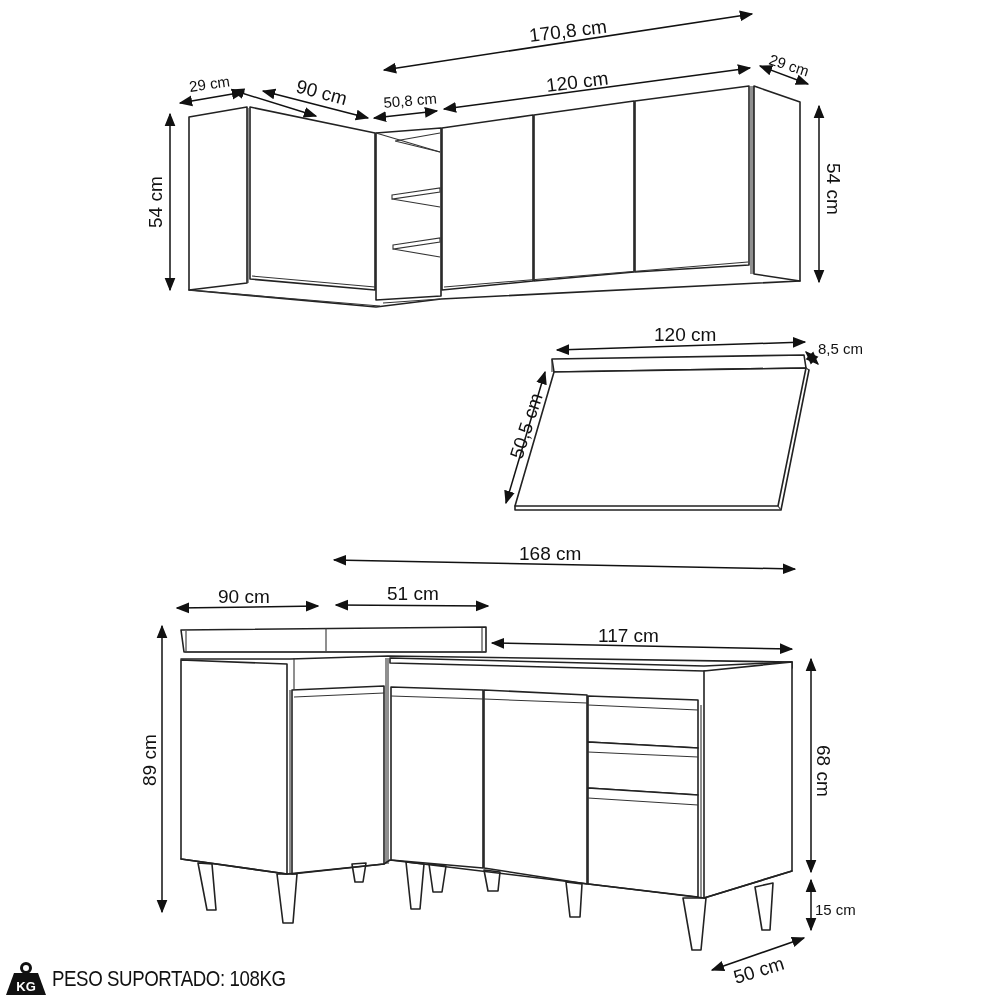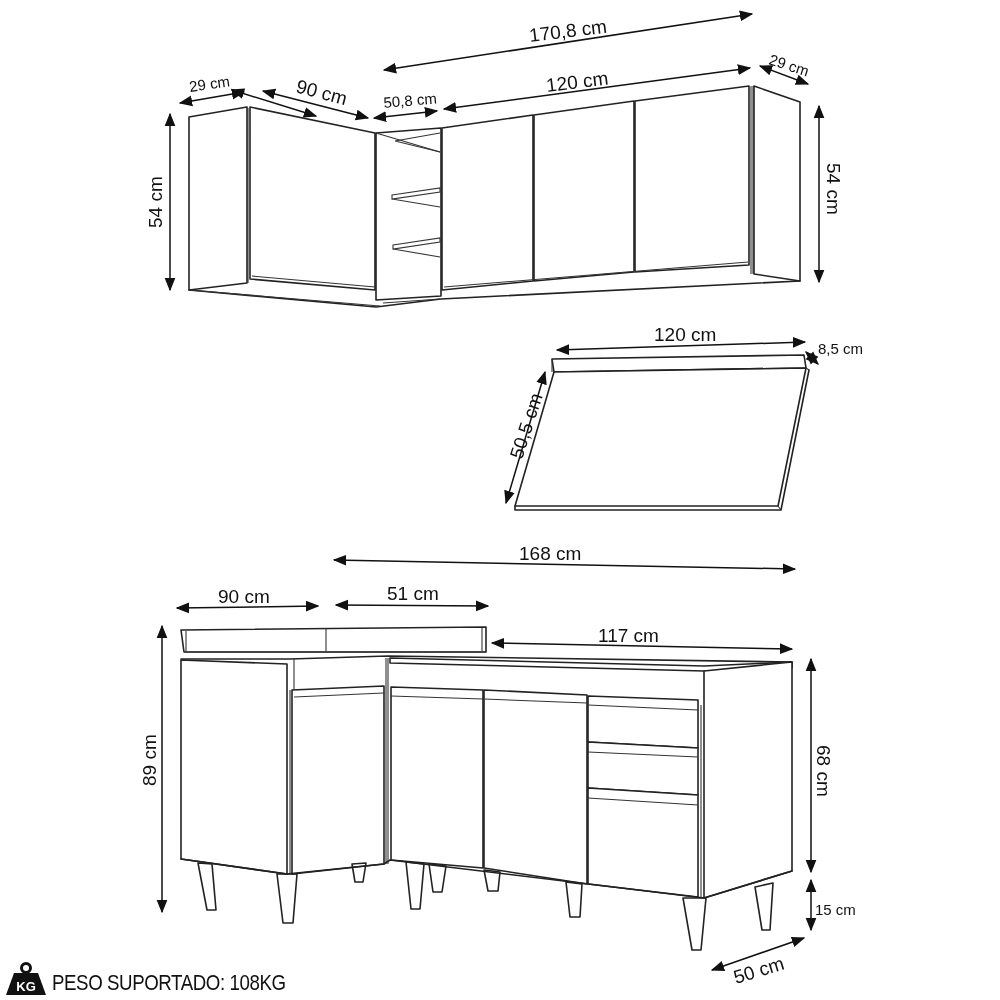--- a/index.html
+++ b/index.html
@@ -4,21 +4,21 @@
   <style>
     html, body { margin: 0; padding: 0; background: #ffffff; }
     body { width: 1000px; height: 1000px; position: relative; overflow: hidden; }
     #diagram { position: absolute; left: 0; top: 0; width: 1000px; height: 1000px; }
     .ln { stroke: #222; stroke-width: 1.6; fill: none; stroke-linejoin: round; stroke-linecap: round; }
     .lnt { stroke: #333; stroke-width: 1.1; fill: none; }
     .panel { stroke: #222; stroke-width: 1.6; fill: #ffffff; stroke-linejoin: round; }
     .dim { stroke: #111; stroke-width: 1.5; fill: none; }
     .lbl { font-family: "Liberation Sans", sans-serif; font-size: 19px; fill: #111; font-stretch: condensed; }
     .lbl-sm { font-family: "Liberation Sans", sans-serif; font-size: 15px; fill: #111; }
-    .footer { position: absolute; left: 4px; top: 962px; height: 34px; display: flex; align-items: flex-end; }
+    .footer { position: absolute; left: 4px; top: 962px; height: 34px; display: flex; align-items: center; }
     .kg-icon { width: 44px; height: 34px; position: relative; }
     .footer-text { font-family: "Liberation Sans", sans-serif; font-size: 22px; color: #111; margin-left: 4px; letter-spacing: -0.5px; transform: scaleX(0.85); transform-origin: left center; white-space: nowrap; }
   </style>
 </head>
 <body>
 
 <svg id="diagram" viewBox="0 0 1000 1000" xmlns="http://www.w3.org/2000/svg">
   <defs>
     <marker id="arr" viewBox="0 0 10 10" refX="9" refY="5" markerWidth="9" markerHeight="9" orient="auto-start-reverse">
       <path d="M0,1 L10,5 L0,9 Z" fill="#111"></path>

